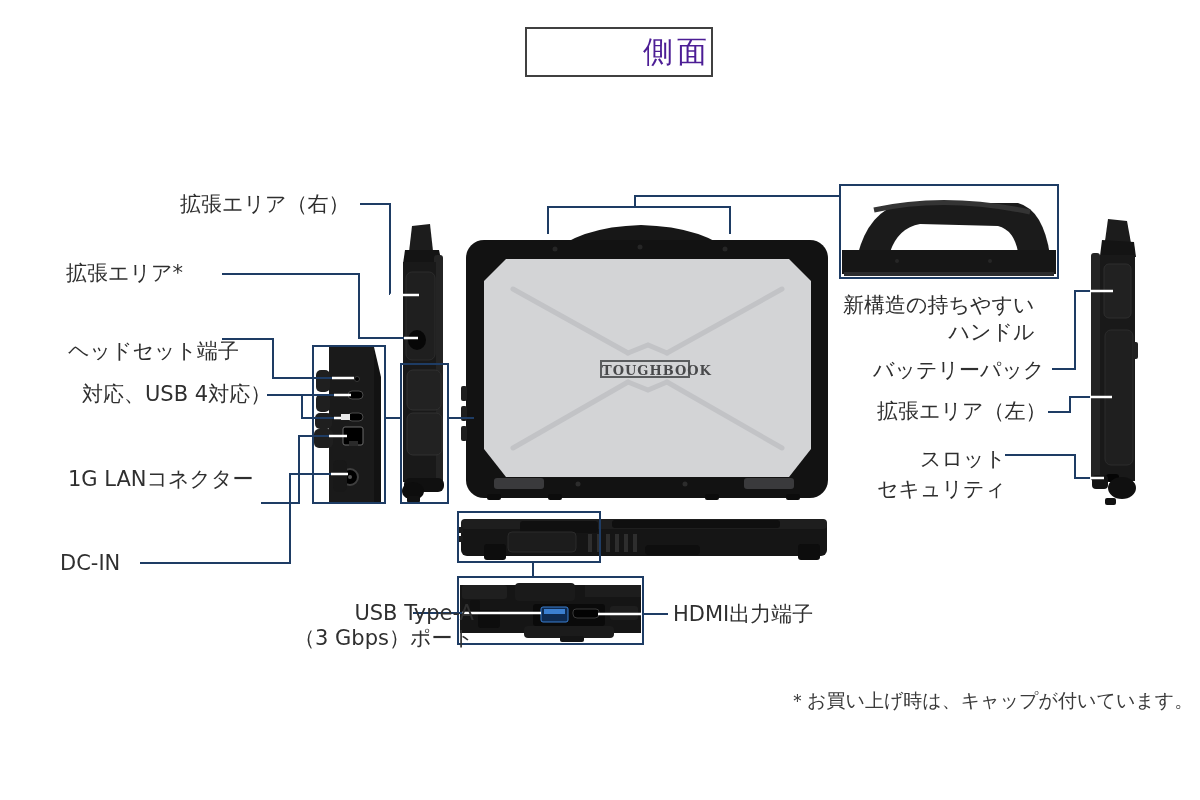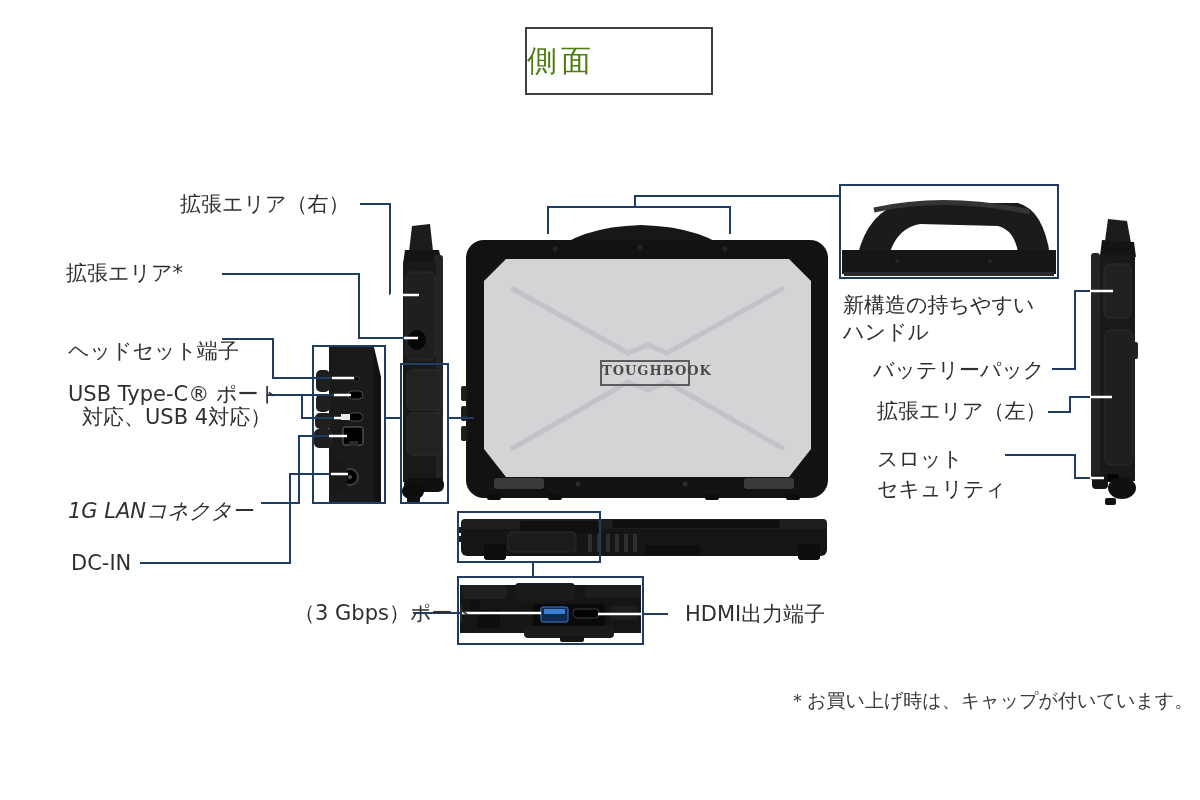--- a/index.html
+++ b/index.html
@@ -2,37 +2,38 @@
 <html><head>
 <meta charset="utf-8">
 <style>
   html,body { margin:0; padding:0; background:#ffffff; }
   .canvas {
     position:relative; width:1200px; height:800px; background:#ffffff;
     overflow:hidden; font-family:"DejaVu Sans","Liberation Sans",sans-serif;
   }
   svg.art { position:absolute; left:0; top:0; width:1200px; height:800px; }
   .title-box {
-    position:absolute; left:525px; top:27px; width:188px; height:68px;
+    position:absolute; left:525px; top:27px; width:188px; height:50px;
     border:2px solid #404040; box-sizing:border-box;
-    display:flex; align-items:center; justify-content:flex-start;
-    font-size:30px; letter-spacing:4px; color:#4d7c0f;
+    display:flex; align-items:center; justify-content:flex-end;
+    font-size:30px; letter-spacing:4px; color:#4c1d95;
   }
   .lbl {
     position:absolute; font-size:21px; color:#2f2f2f; white-space:nowrap;
     line-height:23px;
+    text-align:right;
   }
   .ln { display:block; }
   .ln-indent { padding-left:14px; }
   .footnote {
     position:absolute; left:788px; top:688px; font-size:19px; color:#3a3a3a;
     white-space:nowrap;
   }
   .badge {
-    position:absolute; left:600px; top:360px; width:90px; height:26px;
+    position:absolute; left:600px; top:360px; width:90px; height:18px;
     border:2px solid #5a5c5e; box-sizing:border-box; text-align:center;
     font-family:"DejaVu Serif","Liberation Serif",serif;
     font-size:13px; font-weight:bold; letter-spacing:1px; color:#48494b;
     line-height:18px; background:transparent;
   }
 </style>
 </head>
 <body>
 
 <div class="canvas">
@@ -207,49 +208,49 @@
   <div class="lbl" style="left:180px; top:193px;">
     <span>拡張エリア（右）</span>
   </div>
   <div class="lbl" style="left:66px; top:262px;">
     <span>拡張エリア*</span>
   </div>
   <div class="lbl" style="left:68px; top:340px;">
     <span>ヘッドセット端子</span>
   </div>
   <div class="lbl" style="left:68px; top:383px;">
-    <span class="ln">USB Type-C® ポート</span>
     <span class="ln ln-indent">対応、USB 4対応）</span>
   </div>
-  <div class="lbl" style="left:68px; top:500px;font-style:italic;">
+  <div class="lbl" style="left:68px; top:468px;">
     <span>1G LANコネクター</span>
   </div>
-  <div class="lbl" style="left:71px; top:552px;">
+  <div class="lbl" style="left:60px; top:552px;">
     <span>DC-IN</span>
   </div>
 
   <div class="lbl" style="left:843px; top:292px; line-height:27px;font-family:Liberation Serif, serif;">
     <span class="ln">新構造の持ちやすい</span>
     <span class="ln">ハンドル</span>
   </div>
   <div class="lbl" style="left:877px; top:400px;">
     <span>拡張エリア（左）</span>
   </div>
   <div class="lbl" style="left:873px; top:359px;">
     <span>バッテリーパック</span>
   </div>
   <div class="lbl" style="left:877px; top:444px; line-height:30px;">
     <span class="ln">スロット</span>
     <span class="ln">セキュリティ</span>
   </div>
 
   <div class="lbl" style="left:294px; top:601px; line-height:25px;">
+    <span class="ln">USB Type-A</span>
     <span class="ln">（3 Gbps）ポート</span>
   </div>
-  <div class="lbl" style="left:673px; top:603px;margin-left:12px;">
+  <div class="lbl" style="left:673px; top:603px;">
     <span>HDMI出力端子</span>
   </div>
 
   <div class="badge">TOUGHBOOK</div>
 
   <div class="footnote">＊お買い上げ時は、キャップが付いています。</div>
 
 </div>
 
 </body></html>

